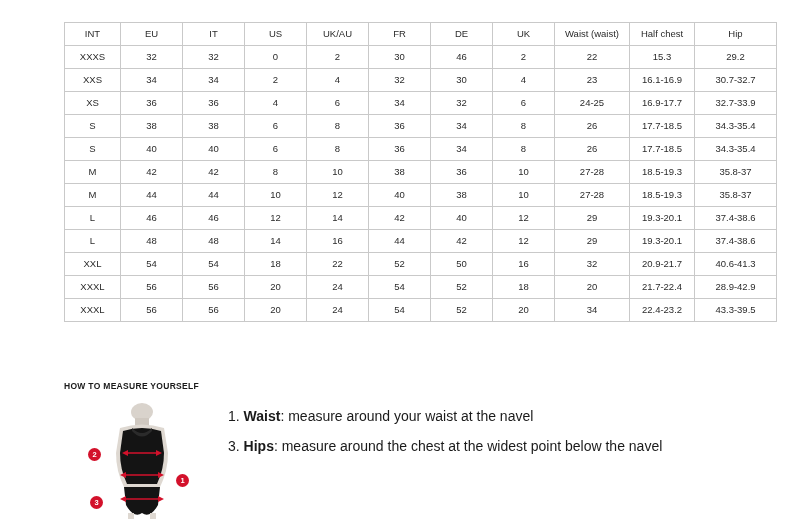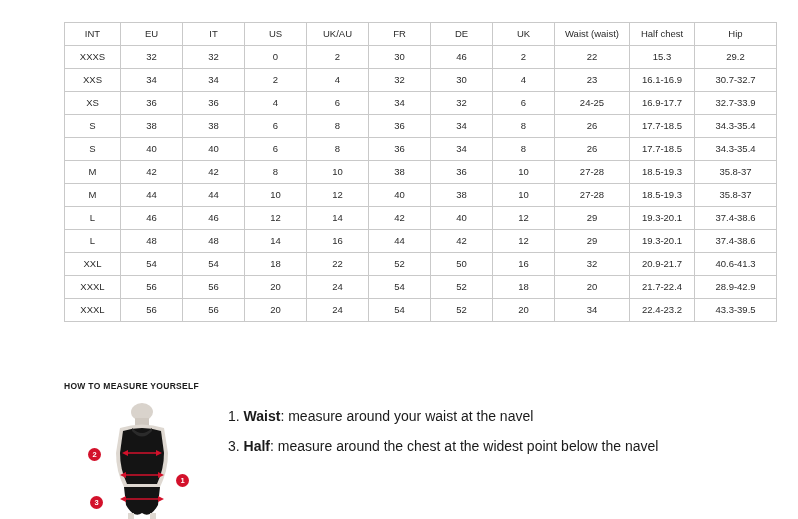--- a/index.html
+++ b/index.html
@@ -355,19 +355,19 @@
         <div class="marker m3">3</div>
       </div>
 
       <div class="notes">
         <div class="note">
           <span>1.</span>
           <b>Waist</b><span>: measure around your waist at the navel</span>
         </div>
         <div class="note">
           <span>3.</span>
-          <b>Half</b><span>: measure around the chest at the widest point below the navel</span>
+          <b>Hips</b><span>: measure around the chest at the widest point below the navel</span>
         </div>
       </div>
     </div>
   </div>
 
 </div>
 
 </body></html>

